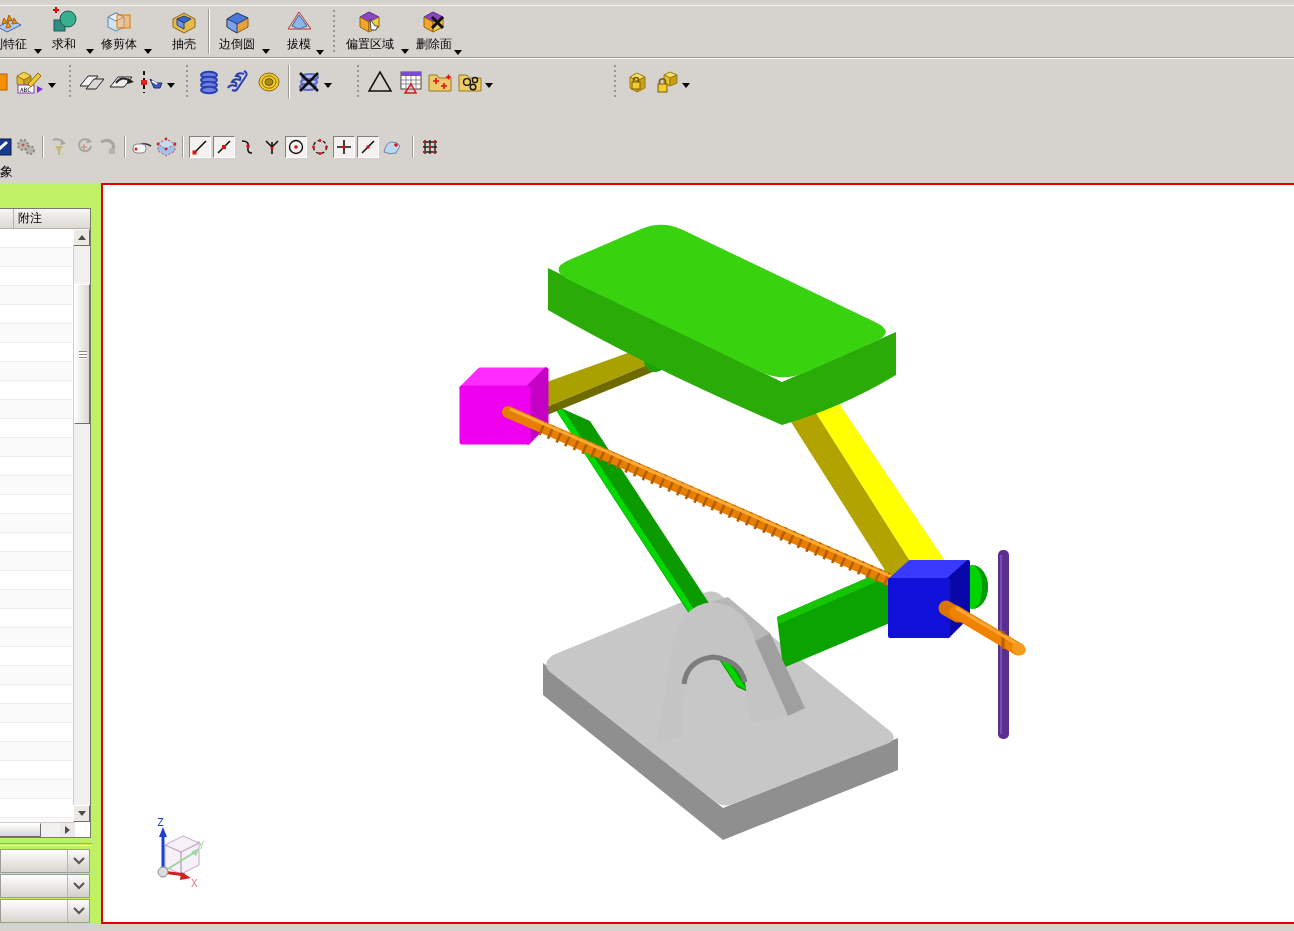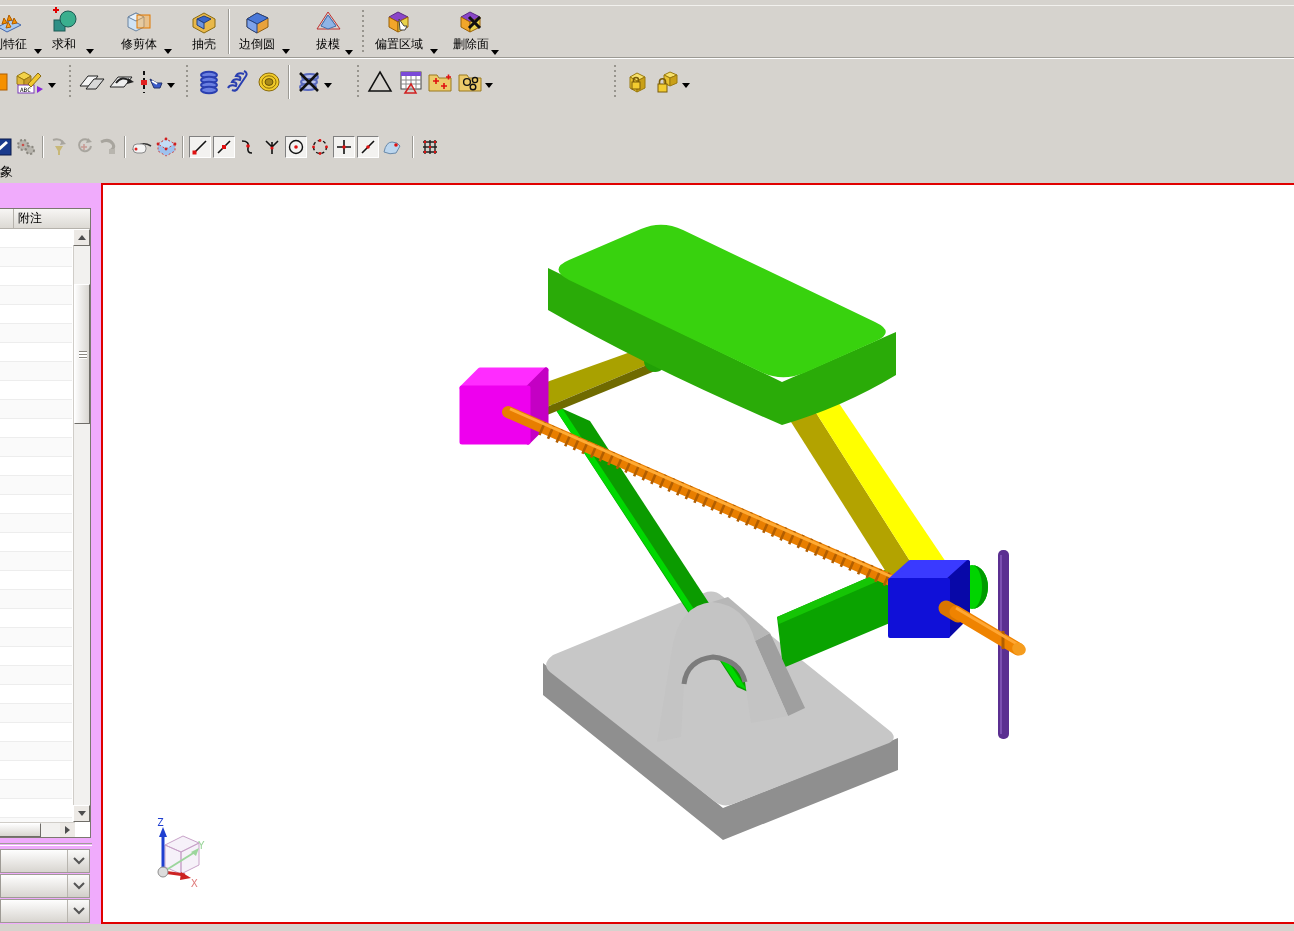--- a/index.html
+++ b/index.html
@@ -19,21 +19,21 @@
   .grip { width:4px; margin:4px 5px; background:repeating-linear-gradient(180deg,#98958e 0 2px,transparent 2px 5px); background-size:2px 100%; background-repeat:repeat-y; background-position:1px 0; }
   #row1sep { left:0; top:57px; width:1294px; height:2px; border-top:1px solid #9c9a94; border-bottom:1px solid #ffffff; }
   #row2 { left:0; top:59px; width:1294px; height:45px; display:flex; align-items:center; }
   .tb2btn { position:relative; width:30px; height:32px; display:flex; align-items:center; justify-content:center; }
   #row3 { left:0; top:131px; width:1294px; height:31px; display:flex; align-items:center; }
   .tb3btn { position:relative; width:24px; height:24px; display:flex; align-items:center; justify-content:center; }
   .snapbtn { width:22px; height:22px; margin:0 1px; display:flex; align-items:center; justify-content:center; }
   .snapbtn.pressed { background:#f3f2f0; border:1px solid #808080; border-right-color:#fff; border-bottom-color:#fff; }
   #statusrow { left:0; top:162px; width:1294px; height:21px; background:#d6d3ce; color:#000; font-size:13px; padding-left:0px; line-height:20px; }
   
-  #leftpanel { left:0; top:183px; width:101px; height:748px; background:#f0abfc;padding-left:9px; }
+  #leftpanel { left:0; top:183px; width:101px; height:748px; background:#bef264;padding-left:9px; }
   #notetable { position:absolute; left:-12px; top:25px; width:103px; height:630px; background:#fff; border:1px solid #7b786f; }
   #ntheader { position:absolute; left:0; top:0; width:100%; height:20px; background:linear-gradient(180deg,#f7f6f4,#dcd9d4); border-bottom:1px solid #b5b2ac; display:flex; }
   #ntheader .c1 { width:25px; border-right:1px solid #b5b2ac; }
   #ntheader .c2 { flex:1; padding-left:4px; font-size:12px; line-height:19px; color:#000; }
   #ntrows { position:absolute; left:0; top:20px; width:83px; height:593px;
     background:repeating-linear-gradient(180deg,#ffffff 0 18px,#ededed 18px 19px,#fafafa 19px 37px,#ededed 37px 38px); }
   .vsb { position:absolute; right:0; top:20px; width:17px; height:593px; background:#f2f1ef; border-left:1px solid #d0cdc8; }
   .sbtn { position:absolute; width:17px; height:17px; background:#ece9e5; border:1px solid; border-color:#fff #6f6d68 #6f6d68 #fff; display:flex; align-items:center; justify-content:center; }
   .tri-up { width:0;height:0;border-left:4px solid transparent;border-right:4px solid transparent;border-bottom:5px solid #4d4d4d; }
   .tri-dn { width:0;height:0;border-left:4px solid transparent;border-right:4px solid transparent;border-top:5px solid #4d4d4d; }
@@ -76,21 +76,21 @@
     <span class="ic">
       <svg width="30" height="30" viewBox="0 0 30 30">
           <path d="M4,3 h6 M7,0 v6" stroke="#e00000" stroke-width="2"></path>
           <rect x="5" y="13" width="11" height="11" fill="#2f8f86" stroke="#1d5a54"></rect>
           <circle cx="19" cy="12" r="8" fill="#3aaf8e" stroke="#1d5a54"></circle>
         </svg>
     </span>
     <span class="lb">求和</span>
   </div>
   <span class="drop dropside"></span>
-  <div class="tb1btn" style="margin-left:20px">
+  <div class="tb1btn" style="margin-left:0">
     <span class="ic">
       <svg width="30" height="30" viewBox="0 0 30 30">
           <polygon points="4,10 12,6 20,10 20,20 12,24 4,20" fill="#cfe3f5" stroke="#6a83a0"></polygon>
           <polygon points="4,10 12,6 20,10 12,14" fill="#e8f2fb" stroke="#6a83a0"></polygon>
           <rect x="13" y="8" width="13" height="13" fill="rgba(255,170,60,0.45)" stroke="#e07800"></rect>
         </svg>
     </span>
     <span class="lb">修剪体</span>
   </div>
   <span class="drop dropside"></span>
@@ -109,21 +109,21 @@
     <span class="ic">
       <svg width="30" height="30" viewBox="0 0 30 30">
           <path d="M5,12 L15,6 L26,11 L26,20 L15,26 L5,20 Z" fill="#e8a23c" stroke="#905e10"></path>
           <path d="M5,12 L15,6 L26,11 L15,17 Z" fill="#4a78d8" stroke="#24407e"></path>
           <path d="M5,12 Q10,14 15,17 L15,26 Q9,23 5,20 Z" fill="#7ea2ea" stroke="#24407e"></path>
         </svg>
     </span>
     <span class="lb">边倒圆</span>
   </div>
   <span class="drop dropside"></span>
-  <div class="tb1btn" style="margin-left:16px;padding-right:12px">
+  <div class="tb1btn" style="margin-left:7px;padding-right:12px">
     <span class="ic">
       <svg width="30" height="30" viewBox="0 0 30 30">
           <polygon points="15,5 27,22 4,22" fill="none" stroke="#c03030"></polygon>
           <polygon points="15,8 23,19 8,19" fill="#bcd6f2" stroke="#4a6ea8"></polygon>
           <polygon points="15,8 23,19 15,22 8,19" fill="#8fb4e6" stroke="#4a6ea8"></polygon>
         </svg>
     </span>
     <span class="lb">拔模</span>
     <span class="drop dropbottom"></span>
   </div>
@@ -133,21 +133,21 @@
       <svg width="30" height="30" viewBox="0 0 30 30">
           <polygon points="5,10 14,5 24,10 14,15" fill="#8a46c8" stroke="#5a2a86"></polygon>
           <polygon points="5,10 14,15 14,25 5,20" fill="#f2a62a" stroke="#9a6208"></polygon>
           <polygon points="14,15 24,10 24,20 14,25" fill="#e8d24a" stroke="#9a6208"></polygon>
           <path d="M15,12 l5,7 h3 l-2,4 h-5 z" fill="#fff" stroke="#444"></path>
         </svg>
     </span>
     <span class="lb">偏置区域</span>
   </div>
   <span class="drop dropside"></span>
-  <div class="tb1btn" style="margin-left:8px;padding-right:12px">
+  <div class="tb1btn" style="margin-left:0;padding-right:12px">
     <span class="ic">
       <svg width="30" height="30" viewBox="0 0 30 30">
           <polygon points="5,10 14,5 24,10 14,15" fill="#8a46c8" stroke="#5a2a86"></polygon>
           <polygon points="5,10 14,15 14,25 5,20" fill="#f2a62a" stroke="#9a6208"></polygon>
           <polygon points="14,15 24,10 24,20 14,25" fill="#e8d24a" stroke="#9a6208"></polygon>
           <path d="M13,10 L24,21 M24,10 L13,21" stroke="#111" stroke-width="3"></path>
         </svg>
     </span>
     <span class="lb">删除面</span>
     <span class="drop dropbottom"></span>

